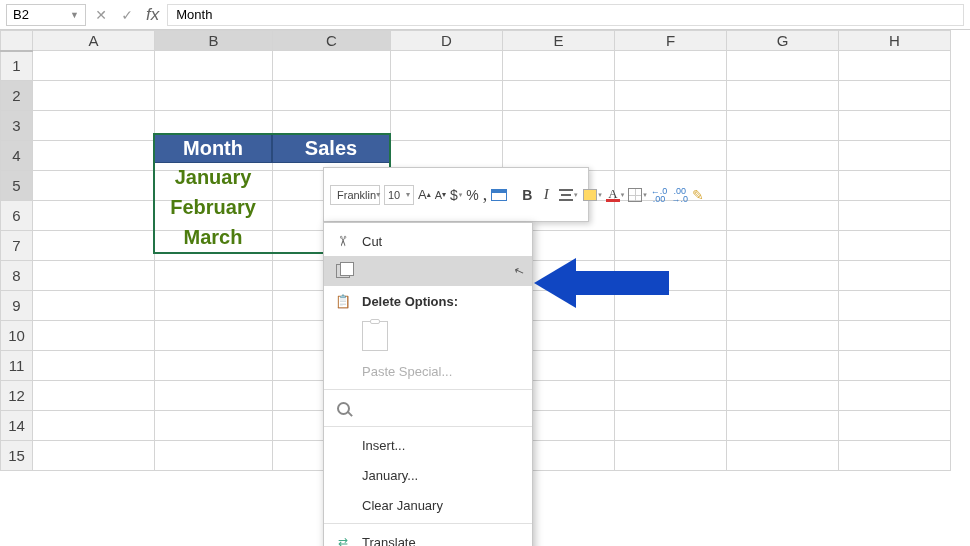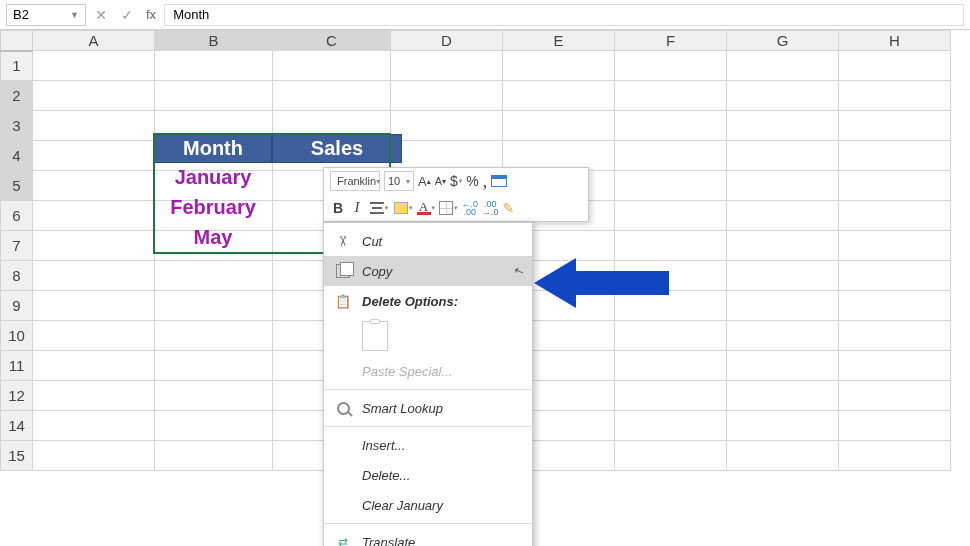--- a/index.html
+++ b/index.html
@@ -3,49 +3,49 @@
   <meta charset="utf-8">
   <style>
     * { margin: 0; padding: 0; box-sizing: border-box; }
     body { font-family: "Segoe UI", Arial, sans-serif; font-size: 12px; overflow: hidden; background: #fff; width: 970px; height: 546px; position: relative; }
     
     .formula-bar { height: 30px; display: flex; align-items: center; border-bottom: 1px solid #d0d0d0; background: #fff; padding: 0 6px; gap: 4px; }
     .name-box { width: 80px; height: 22px; border: 1px solid #ccc; padding: 8px 6px; display: flex; align-items: center; justify-content: space-between; font-size: 13px; }
     .name-dd { color: #888; font-size: 9px; }
     .fb-btn { width: 22px; height: 22px; display: flex; align-items: center; justify-content: center; color: #999; cursor: pointer; }
     .fbx { font-size: 14px; }
-    .fx-label { font-size: 13px; color: #666; margin-left: 4px; }
+    .fx-label { font-style: italic; font-size: 17px; color: #666; margin-left: 4px; }
     .formula-input { flex: 1; height: 22px; border: 1px solid #ddd; padding: 0 8px; display: flex; align-items: center; font-size: 13px; margin-left: 4px; }
     
     .grid-wrapper { position: relative; }
     .sheet { border-collapse: collapse; table-layout: fixed; }
     .sheet th, .sheet td { border: 1px solid #d4d4d4; font-weight: normal; }
     .sheet .corner { width: 32px; height: 20px; background: #f0f0f0; border-bottom: 2px solid #bdbdbd; }
     .col-head { height: 20px; background: #f0f0f0; text-align: center; font-size: 15px; color: #444; }
     .col-head.sel { background: #d6d6d6; }
     .row-head { width: 32px; background: #f0f0f0; text-align: center; font-size: 15px; color: #444; }
     .row-head.sel { background: #d6d6d6; }
     .cell { height: 30px; background: #fff; padding: 0 6px; font-size: 18px; }
     .col-A { width: 122px; }
     .col-BC { width: 118px; }
     .col-other { width: 112px; }
     
     .data-sel-border { position: absolute; border: 2px solid #217346; pointer-events: none; left: 153px; top: 103px; width: 238px; height: 121px; }
     .data-sel-handle { position: absolute; width: 6px; height: 6px; background: #217346; right: -3px; bottom: -3px; }
     
     .tbl-header { position: absolute; background: #3d5f9c; color: #fff; display: flex; align-items: center; justify-content: center; font-family: "Franklin Gothic Medium", Arial; font-weight: bold; font-size: 20px; border: 1px solid #2a4a7c; }
     .tbl-h1 { left: 154px; top: 104px; width: 118px; height: 29px; }
-    .tbl-h2 { left: 272px; top: 104px; width: 130px; height: 29px; }
-    .tbl-cell { position: absolute; display: flex; align-items: center; justify-content: center; font-family: "Franklin Gothic Medium", Arial; font-weight: bold; font-size: 20px; color: #a21caf; }
+    .tbl-h2 { left: 272px; top: 104px; width: 118px; height: 29px; }
+    .tbl-cell { position: absolute; display: flex; align-items: center; justify-content: center; font-family: "Franklin Gothic Medium", Arial; font-weight: bold; font-size: 20px; color: #4d7c0f; }
     .tbl-m1 { left: 154px; top: 133px; width: 118px; height: 29px; }
     .tbl-m2 { left: 154px; top: 163px; width: 118px; height: 29px; }
     .tbl-m3 { left: 154px; top: 193px; width: 118px; height: 29px; }
     .tbl-v3 { left: 272px; top: 193px; width: 118px; height: 29px; justify-content: flex-end; padding-right: 12px; }
     
-    .mini-toolbar { position: absolute; left: 323px; top: 137px; width: 266px; height: 55px; background: #fff; border: 1px solid #c8c8c8; box-shadow: 2px 2px 6px rgba(0,0,0,0.2); display: flex; flex-direction: column; }
+    .mini-toolbar { position: absolute; left: 323px; top: 137px; width: 266px; height: 55px; background: #fff; border: 1px solid #c8c8c8; box-shadow: 2px 2px 6px rgba(0,0,0,0.2); display: flex; flex-direction: row; }
     .mini-row { flex: 1; display: flex; align-items: center; padding: 0 6px; gap: 4px; }
     .mini-item { height: 20px; display: flex; align-items: center; justify-content: center; font-size: 12px; color: #444; }
     .font-box { width: 50px; border: 1px solid #ccc; padding: 0 4px 0 6px; justify-content: space-between; font-size: 11px; }
     .size-box { width: 30px; border: 1px solid #ccc; padding: 0 3px; justify-content: space-between; font-size: 11px; }
     .dd { font-size: 8px; color: #888; }
     .btn-b { font-weight: bold; width: 16px; font-size: 14px; }
     .btn-i { font-style: italic; width: 14px; font-family: serif; font-size: 15px; }
     .caret-tiny { font-size: 7px; color: #888; margin-left: 1px; }
     .btn-align { width: 22px; }
     .align-lines { width: 14px; height: 12px; display: flex; flex-direction: column; justify-content: space-between; }
@@ -62,21 +62,21 @@
     .dec-ico { font-size: 12px; color: #3b7dc9; }
     .table-fmt { width: 16px; height: 12px; border: 1px solid #3b7dc9; background: linear-gradient(#3b7dc9 0 33%, transparent 33%); }
     
     .ctx-menu { position: absolute; left: 323px; top: 192px; width: 210px; background: #fff; border: 1px solid #c8c8c8; box-shadow: 2px 2px 8px rgba(0,0,0,0.25); padding: 3px 0; }
     .ctx-item { height: 30px; display: flex; align-items: center; padding: 0 10px 0 10px; font-size: 13px; color: #333; gap: 10px; position: relative; }
     .ctx-item.hov { background: #d8d8d8; }
     .ctx-item.disabled { color: #b0b0b0; }
     .ctx-item.header { font-weight: bold; font-size: 13px; }
     .ctx-icon { width: 18px; height: 18px; display: flex; align-items: center; justify-content: center; color: #666; font-size: 13px; }
     .ctx-item.disabled .ctx-icon { color: #ccc; }
-    .ctx-text { flex: 1; font-style: italic; }
+    .ctx-text { flex: 1; }
     .ctx-sep { height: 1px; background: #e0e0e0; margin: 3px 0; }
     .ctx-cursor { position: absolute; right: 8px; font-size: 12px; color: #555; transform: rotate(-20deg); }
     .paste-big { height: 40px; }
     .paste-big-ico { width: 26px; height: 30px; border: 1px solid #ccc; position: relative; }
     .pb-clip { position: absolute; top: -3px; left: 7px; width: 10px; height: 5px; border: 1px solid #ccc; background: #fff; border-radius: 2px; }
     
     .arrow-callout { position: absolute; left: 534px; top: 228px; width: 135px; height: 50px; pointer-events: none; }
     .arrow-body { position: absolute; right: 0; top: 13px; width: 95px; height: 24px; background: #1046c2; }
     .arrow-head { position: absolute; left: 0; top: 0; width: 0; height: 0; border-top: 25px solid transparent; border-bottom: 25px solid transparent; border-right: 42px solid #1046c2; }
     
@@ -275,21 +275,21 @@
           <td class="cell"></td>
           <td class="cell"></td>
         </tr>
   </tbody>
     </table>
 
   <div class="tbl-header tbl-h1">Month</div>
   <div class="tbl-header tbl-h2">Sales</div>
   <div class="tbl-cell tbl-m1">January</div>
   <div class="tbl-cell tbl-m2">February</div>
-  <div class="tbl-cell tbl-m3">May</div>
+  <div class="tbl-cell tbl-m3">March</div>
   <div class="tbl-cell tbl-v3">56</div>
 
   <div class="data-sel-border">
     <div class="data-sel-handle"></div>
   </div>
 
   <div class="mini-toolbar">
     <div class="mini-row">
       <div class="mini-item font-box">
         <span>Franklin</span>
@@ -353,21 +353,20 @@
     <div class="ctx-item">
       <div class="ctx-icon">
           <span class="scissors-ico">✂</span>
         </div>
       <span class="ctx-text">Cut</span>
     </div>
     <div class="ctx-item hov">
       <div class="ctx-icon">
           <div class="copy-ico"></div>
         </div>
-      <span class="ctx-text">Copy</span>
       <span class="ctx-cursor">↖</span>
     </div>
     <div class="ctx-item header">
       <div class="ctx-icon">📋</div>
       <span class="ctx-text">Delete Options:</span>
     </div>
     <div class="ctx-item paste-big disabled">
       <div class="ctx-icon"></div>
       <div class="paste-big-ico">
           <div class="pb-clip"></div>
@@ -375,30 +374,29 @@
     </div>
     <div class="ctx-item disabled">
       <div class="ctx-icon"></div>
       <span class="ctx-text">Paste Special...</span>
     </div>
     <div class="ctx-sep"></div>
     <div class="ctx-item">
       <div class="ctx-icon">
           <div class="lookup-ico"></div>
         </div>
-      <span class="ctx-text">Smart Lookup</span>
     </div>
     <div class="ctx-sep"></div>
     <div class="ctx-item">
       <div class="ctx-icon"></div>
       <span class="ctx-text">Insert...</span>
     </div>
     <div class="ctx-item">
       <div class="ctx-icon"></div>
-      <span class="ctx-text">Delete...</span>
+      <span class="ctx-text">January...</span>
     </div>
     <div class="ctx-item">
       <div class="ctx-icon"></div>
       <span class="ctx-text">Clear January</span>
     </div>
     <div class="ctx-sep"></div>
     <div class="ctx-item">
       <div class="ctx-icon translate-ico">⇄</div>
       <span class="ctx-text">Translate</span>
     </div>

